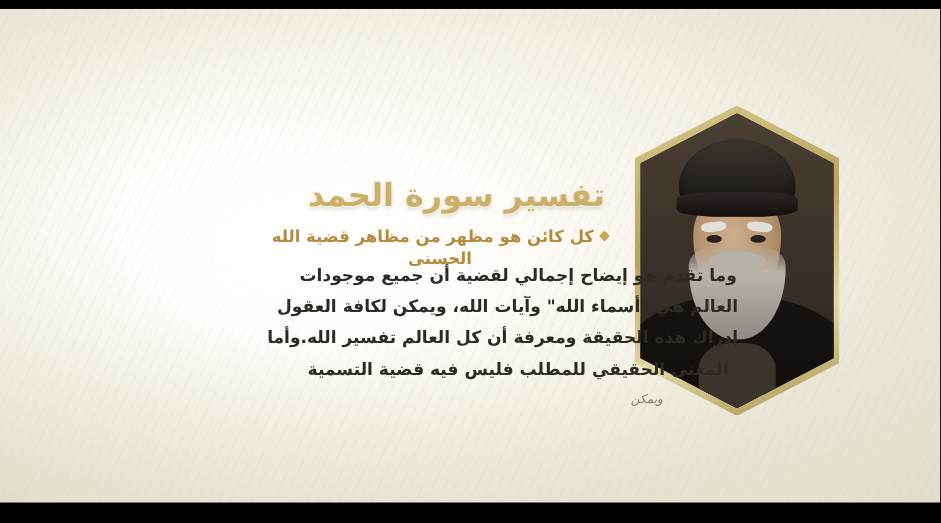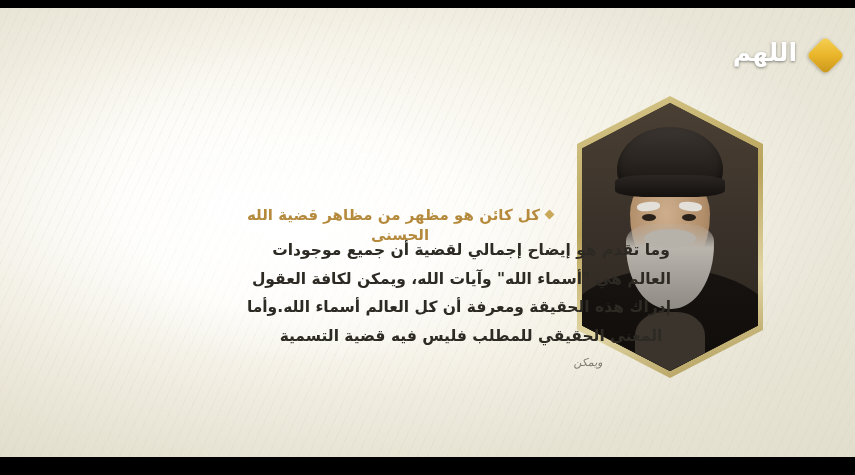--- a/index.html
+++ b/index.html
@@ -312,24 +312,20 @@
 
 <div id="screen">
 
   <div class="bar-top"></div>
 
   <div class="stage">
     <div class="stage-texture"></div>
     <div class="stage-glow"></div>
     <div class="stage-vignette"></div>
 
-    <div class="logo-wrap">
-      <div class="logo-text">اللهم</div>
-      <div class="logo-diamond"></div>
-    </div>
 
     <div class="portrait-frame">
       <div class="portrait-inner">
         <div class="p-bg"></div>
         <div class="p-shoulders"></div>
         <div class="p-neck"></div>
         <div class="p-robe-collar"></div>
         <div class="p-face"></div>
         <div class="p-beard"></div>
         <div class="p-mustache"></div>
@@ -337,28 +333,31 @@
         <div class="p-brow-r"></div>
         <div class="p-eye-l"></div>
         <div class="p-eye-r"></div>
         <div class="p-turban"></div>
         <div class="p-turban-band"></div>
       </div>
     </div>
 
     <div class="signature">ويمكن</div>
 
+    <div class="headline">
+      <div class="headline-text">تفسير سورة الحمد</div>
+    </div>
 
     <div class="bullet-line">
       <span class="bullet-diamond"></span><span class="bullet-text">كل كائن هو مظهر من مظاهر قضية الله الحسنى</span>
     </div>
 
     <div class="body-text">
       <div class="body-line">وما تقدم هو إيضاح إجمالي لقضية أن جميع موجودات</div>
       <div class="body-line">العالم هي "أسماء الله" وآيات الله، ويمكن لكافة العقول</div>
-      <div class="body-line">إدراك هذه الحقيقة ومعرفة أن كل العالم أسماء الله.وأما</div>
+      <div class="body-line">إدراك هذه الحقيقة ومعرفة أن كل العالم تفسير الله.وأما</div>
       <div class="body-line">المعنى الحقيقي للمطلب فليس فيه قضية التسمية</div>
     </div>
 
   </div>
 
   <div class="bar-bottom"></div>
 </div>
 
 </body></html>

